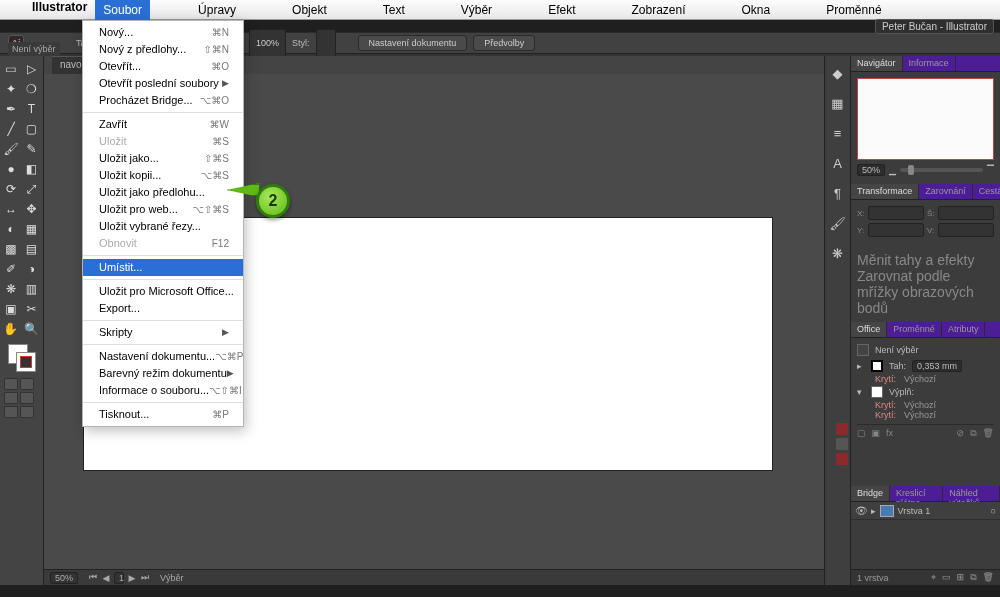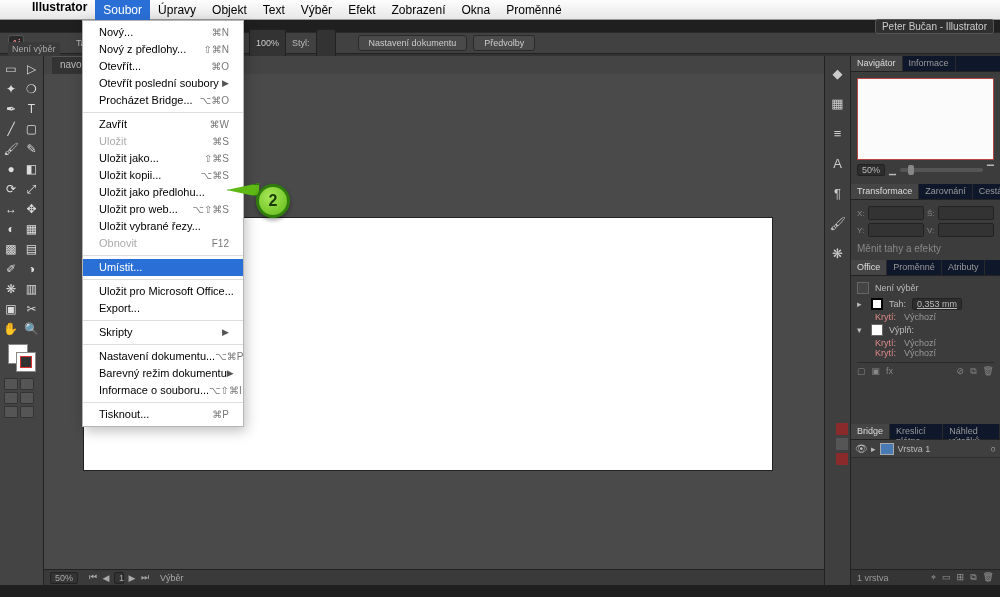--- a/index.html
+++ b/index.html
@@ -43,35 +43,35 @@
 .status .zoom { background: #333; border: 1px solid #222; padding: 0 4px; border-radius: 2px; }
 .status .nav { display: flex; gap: 3px; align-items: center; }
 .status .nav span { width: 10px; text-align: center; }
 
 
 .side-strip { width: 26px; background: #3f3f3f; border-left: 1px solid #222; display: flex; flex-direction: column; align-items: center; padding-top: 10px; gap: 14px; }
 .side-strip .sicon { width: 16px; height: 16px; color: #ccc; font-size: 13px; text-align: center; }
 
 
 .panels { width: 150px; background: #3c3c3c; border-left: 1px solid #222; display: flex; flex-direction: column; font-size: 9px; color: #bbb; }
-.panel-tabs { display: flex; background: #0f172a; border-bottom: 1px solid #222; height: 16px; align-items: stretch; }
+.panel-tabs { display: flex; background: #4c1d95; border-bottom: 1px solid #222; height: 16px; align-items: stretch; }
 .panel-tabs .tab { padding: 2px 6px; font-size: 9px; color: #999; border-right: 1px solid #2a2a2a; cursor: pointer; }
 .panel-tabs .tab.active { background: #454545; color: #ddd; }
 
 .navigator-body { height: 112px; background: #3c3c3c; padding: 6px; }
 .nav-thumb { width: 100%; height: 82px; background: #fbfbfb; border: 1px solid #b44; }
 .nav-zoom-row { display: flex; align-items: center; gap: 4px; margin-top: 4px; font-size: 9px; }
 .nav-zoom-row .zoomval { background: #2d2d2d; border: 1px solid #222; padding: 0 4px; border-radius: 2px; }
 .nav-zoom-row .slider { flex: 1; height: 4px; background: #555; border-radius: 2px; position: relative; }
 .nav-zoom-row .slider::after { content: ""; position: absolute; left: 8px; top: -3px; width: 6px; height: 10px; background: #888; border-radius: 2px; }
 
 .transform-body { padding: 6px; background: #3c3c3c; }
 .transform-grid { display: grid; grid-template-columns: auto 1fr auto 1fr; gap: 3px; align-items: center; font-size: 8px; color: #888; }
 .transform-grid .inp { background: #333; border: 1px solid #222; height: 14px; border-radius: 2px; }
-.tiny-checks { margin-top: 6px; font-size: 10px; color: #888; }
+.tiny-checks { margin-top: 15px; font-size: 14px; color: #888; }
 
 .appearance-body { padding: 4px 6px; background: #3c3c3c; }
 .app-row { display: flex; align-items: center; gap: 6px; padding: 2px 0; font-size: 9px; }
 .app-swatch { width: 12px; height: 12px; background: #fff; border: 1px solid #666; }
 .app-sub { padding-left: 18px; font-size: 9px; color: #999; display: flex; gap: 8px; }
 .app-sub .k { color: #d88; }
 .app-bottom { display: flex; gap: 6px; padding: 3px 0; border-top: 1px solid #2a2a2a; margin-top: 4px; color: #888; }
 
 .layers-body { flex: 1; background: #3c3c3c; display: flex; flex-direction: column; }
 .layer-row { display: flex; align-items: center; height: 18px; padding: 0 4px; gap: 4px; background: #3f3f3f; border-bottom: 1px solid #2e2e2e; }
@@ -88,29 +88,29 @@
 .dropdown .row .sc { color: #777; font-size: 10px; }
 .dropdown .row .arrow { color: #555; font-size: 9px; }
 .dropdown hr { border: none; border-top: 1px solid #ddd; margin: 3px 0; }
 
 
 .badge { position: absolute; top: 184px; left: 256px; width: 34px; height: 34px; border-radius: 50%; background: radial-gradient(circle at 40% 35%, #a9e85a, #5fb915); border: 3px solid #2f7c0d; box-shadow: 0 2px 4px rgba(0,0,0,0.4); display: flex; align-items: center; justify-content: center; color: #173b04; font-weight: bold; font-size: 16px; z-index: 200; }
 .badge-arrow2 { position: absolute; top: 180px; left: 234px; width: 30px; height: 14px; background: #5fb915; z-index: 198; border: 2px solid #2f7c0d; border-right: none; clip-path: polygon(100% 0, 100% 100%, 0 50%); transform: translateX(-6px) translateY(3px) scaleX(1.1); }
 
 .bottom-bar { position: absolute; bottom: 0; left: 0; right: 0; height: 12px; background: #1f1f1f; }
 
-.stroke-val { background:#2d2d2d; border:1px solid #222; padding:0 4px; border-radius:2px; font-size:9px;text-decoration:underline; }
+.stroke-val { background:#2d2d2d; border:1px solid #222; padding:0 4px; border-radius:2px; font-size:9px; }
 </style>
 </head>
 <body>
 
 <div class="menubar">
   <div class="apple"></div>
   <div class="app-name">Illustrator</div>
-  <div id="menus" style="display:flex;">
+  <div id="menus" style="display:flex;gap:40px;">
       <div class="menu-item active">Soubor</div>
       <div class="menu-item">Úpravy</div>
       <div class="menu-item">Objekt</div>
       <div class="menu-item">Text</div>
       <div class="menu-item">Výběr</div>
       <div class="menu-item">Efekt</div>
       <div class="menu-item">Zobrazení</div>
       <div class="menu-item">Okna</div>
       <div class="menu-item">Proměnné</div>
     </div>
@@ -240,20 +240,21 @@
           <div class="inp"></div>
         <span>Š:</span>
           <div class="inp"></div>
         <span>Y:</span>
           <div class="inp"></div>
         <span>V:</span>
           <div class="inp"></div>
       </div>
       <div class="tiny-checks">
         <div>Měnit tahy a efekty</div>
+        <div>Zarovnat podle mřížky obrazových bodů</div>
       </div>
     </div>
 
     <div class="panel-tabs">
       <div class="tab active">Office</div>
       <div class="tab">Proměnné</div>
       <div class="tab">Atributy</div>
     </div>
     <div class="appearance-body">
       <div class="app-row">

